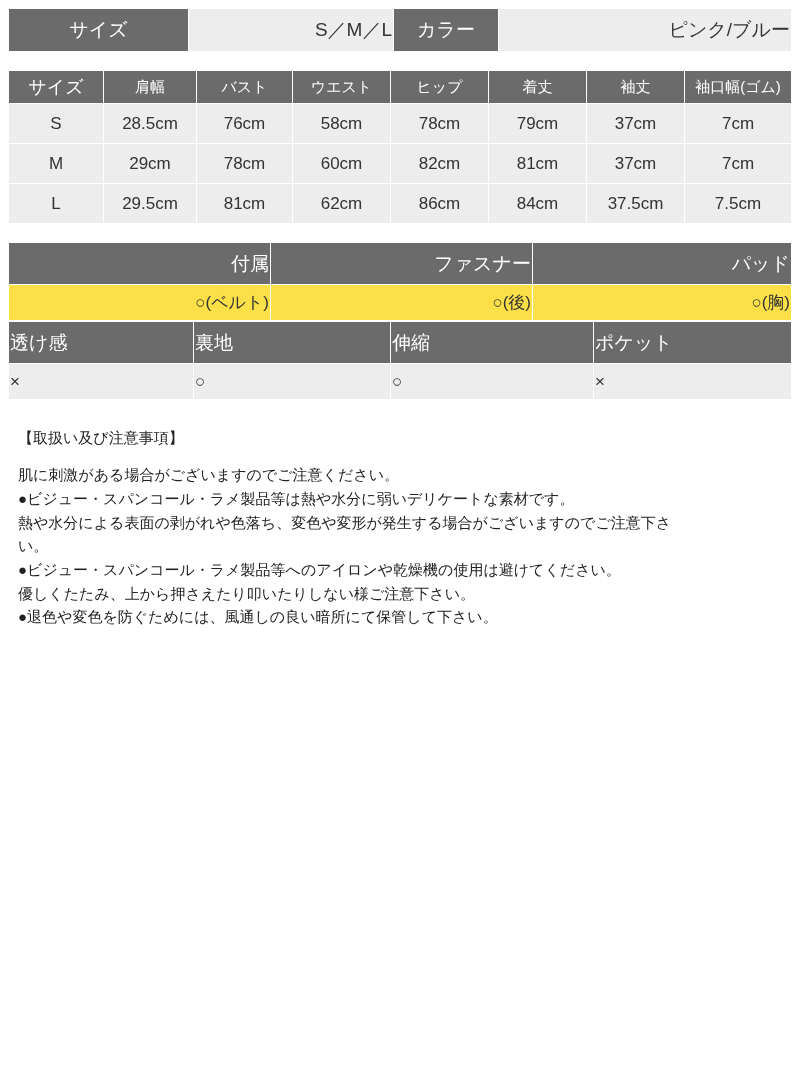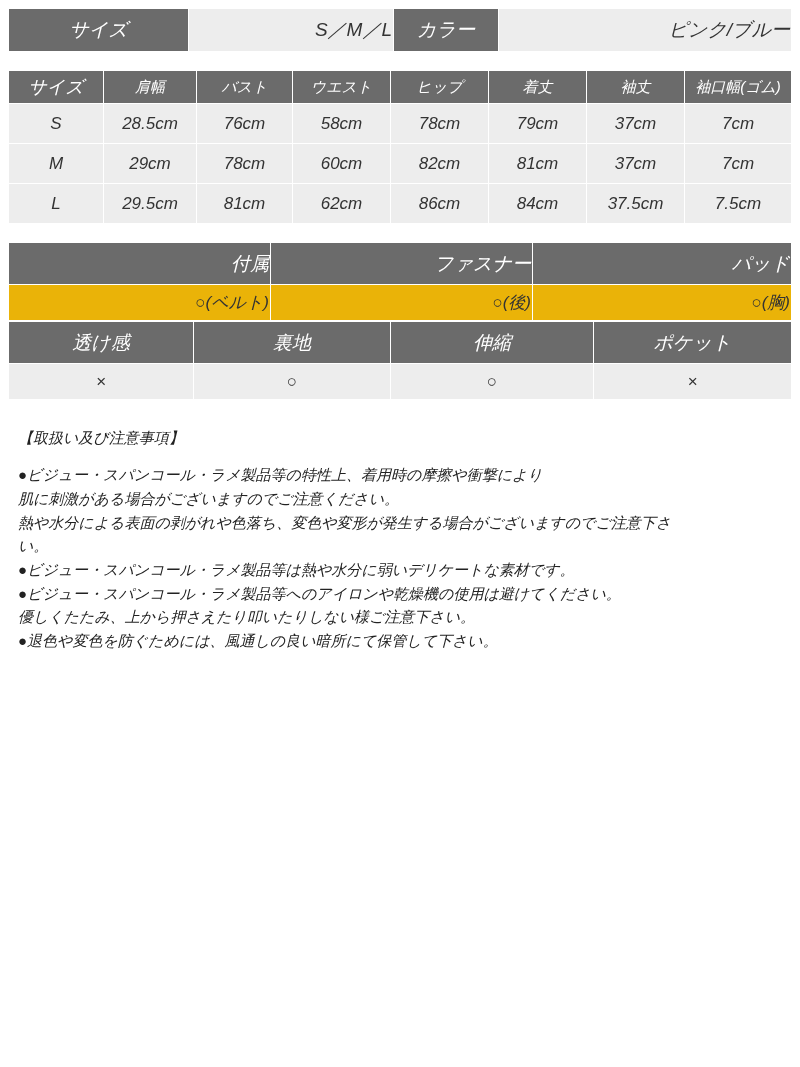--- a/index.html
+++ b/index.html
@@ -6,21 +6,21 @@
   html, body {
     margin: 0; padding: 0;
     width: 800px; height: 1067px;
     background: #ffffff;
   }
   body {
     font-family: "Liberation Sans", "DejaVu Sans", sans-serif;
     color: #222;
     -webkit-font-smoothing: antialiased;
   }
-  .page { width: 700px; padding: 8px 2px 0 8px; font-style: italic; }
+  .page { width: 700px; padding: 8px 2px 0 8px; }
 
   table { border-collapse: collapse; width: 784px; table-layout: fixed; }
   td, th { border: 1px solid #ffffff; font-weight: normal; }
 
   
   .spec { margin-bottom: 18px; }
   .spec td { height: 43px; font-size: 19px; text-align: center; vertical-align: middle; }
   .spec .hd { background: #6b6b6b; color: #ffffff; }
   .spec .val { background: #ededed; color: #333; text-align: right; }
 
@@ -33,23 +33,23 @@
   .sizes th.first { font-size: 18px; }
   .sizes td {
     background: #ededed; color: #333;
     height: 40px; font-size: 17px; text-align: center; vertical-align: middle;
   }
 
   
   .attrs { margin-bottom: 0; }
   .attrs td { text-align: right; vertical-align: middle; }
   .attrs .hd { background: #6b6b6b; color: #fff; height: 42px; font-size: 19px; }
-  .attrs .val { background: #eab308; color: #333; height: 36px; font-size: 17px; }
+  .attrs .val { background: #fde047; color: #333; height: 36px; font-size: 17px; }
   .attrs2 { margin-top: 0; margin-bottom: 22px; }
-  .attrs2 td { text-align: center; vertical-align: middle; }
+  .attrs2 td { text-align: left; vertical-align: middle; }
   .attrs2 .hd { background: #6b6b6b; color: #fff; height: 42px; font-size: 19px; }
   .attrs2 .val { background: #ededed; color: #333; height: 36px; font-size: 17px; }
 
   
   .notes { padding: 4px 10px 0 10px; }
   .notes .title { font-size: 15px; margin: 0 0 14px 0; line-height: 1.55; }
   .notes p { margin: 0; font-size: 15px; line-height: 1.58; }
 </style>
 </head>
 <body>
@@ -141,22 +141,21 @@
         <td class="val">×</td>
         <td class="val">○</td>
         <td class="val">○</td>
         <td class="val">×</td>
       </tr>
     </tbody>
   </table>
 
   <div class="notes">
     <p class="title">【取扱い及び注意事項】</p>
-    <p>●ビジュー・スパンコール・ラメ製品等の特性上、着用時の摩擦や衝撃により</p>
     <p>肌に刺激がある場合がございますのでご注意ください。</p>
+    <p>●ビジュー・スパンコール・ラメ製品等は熱や水分に弱いデリケートな素材です。</p>
     <p>熱や水分による表面の剥がれや色落ち、変色や変形が発生する場合がございますのでご注意下さい。</p>
-    <p>●ビジュー・スパンコール・ラメ製品等は熱や水分に弱いデリケートな素材です。</p>
     <p>●ビジュー・スパンコール・ラメ製品等へのアイロンや乾燥機の使用は避けてください。</p>
     <p>優しくたたみ、上から押さえたり叩いたりしない様ご注意下さい。</p>
     <p>●退色や変色を防ぐためには、風通しの良い暗所にて保管して下さい。</p>
   </div>
 
 </div>
 
 </body></html>

